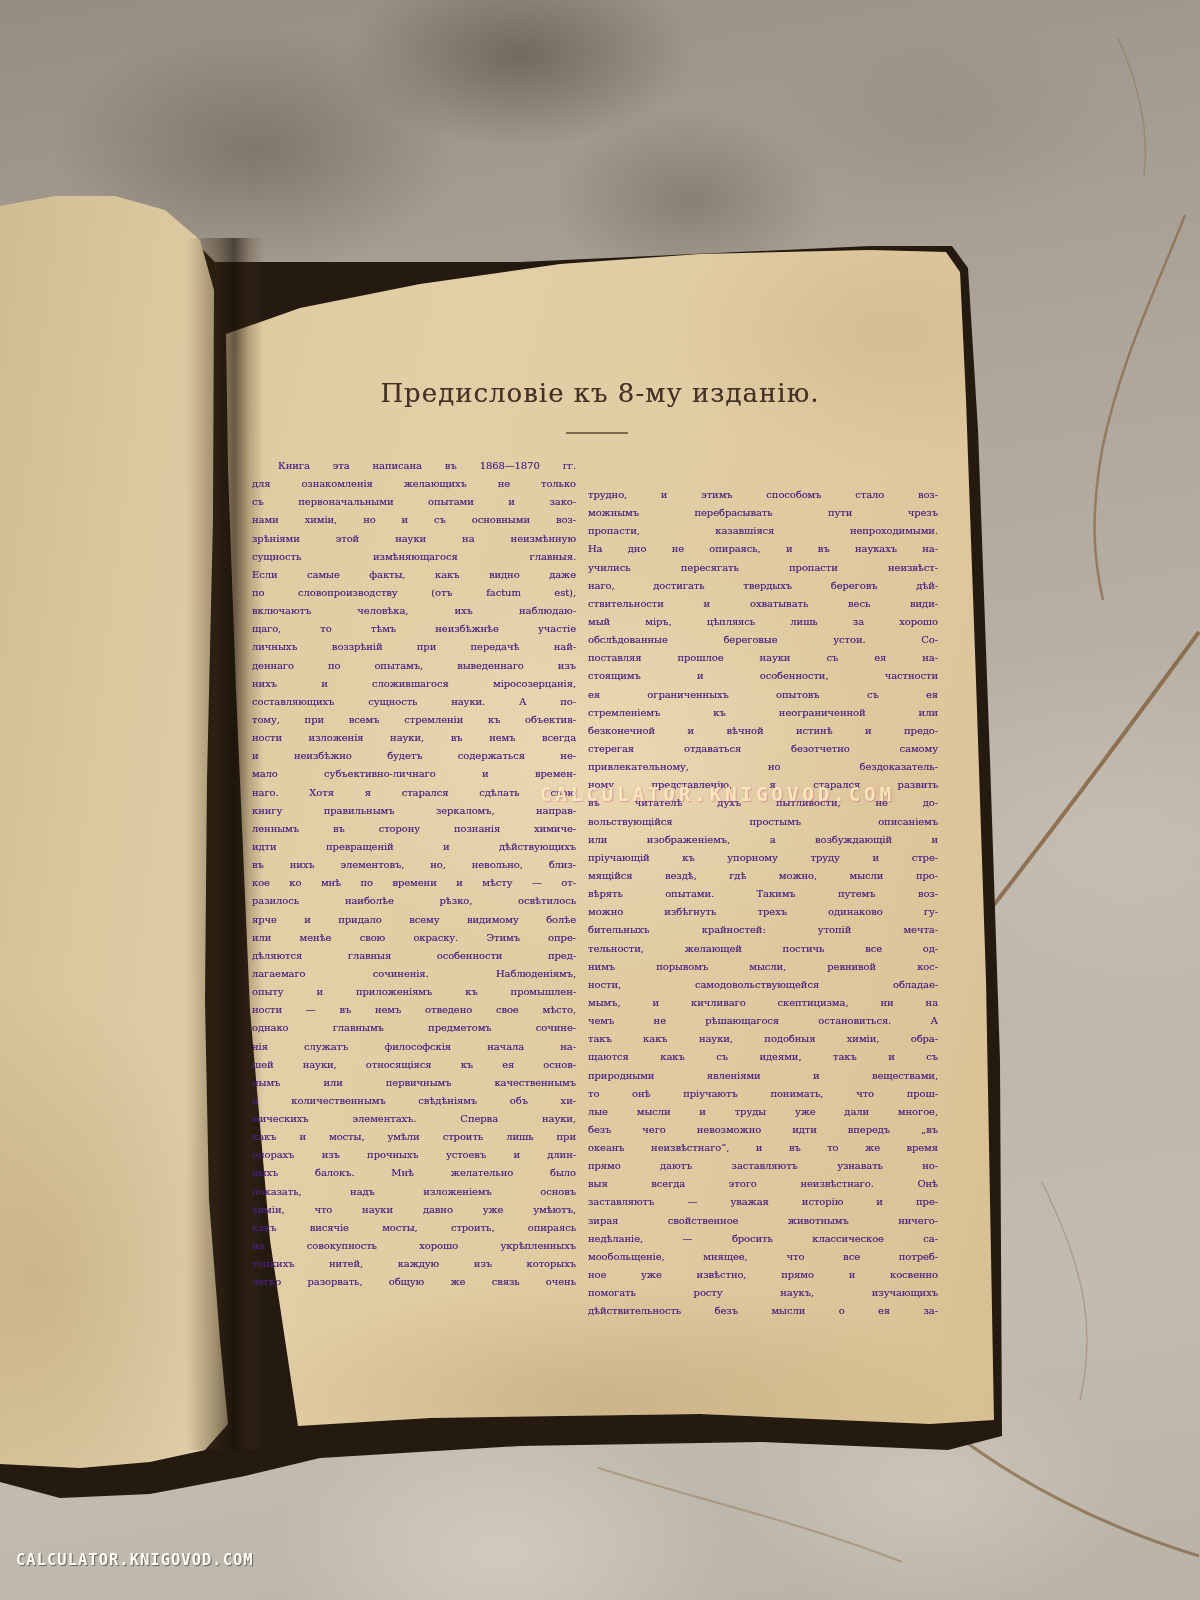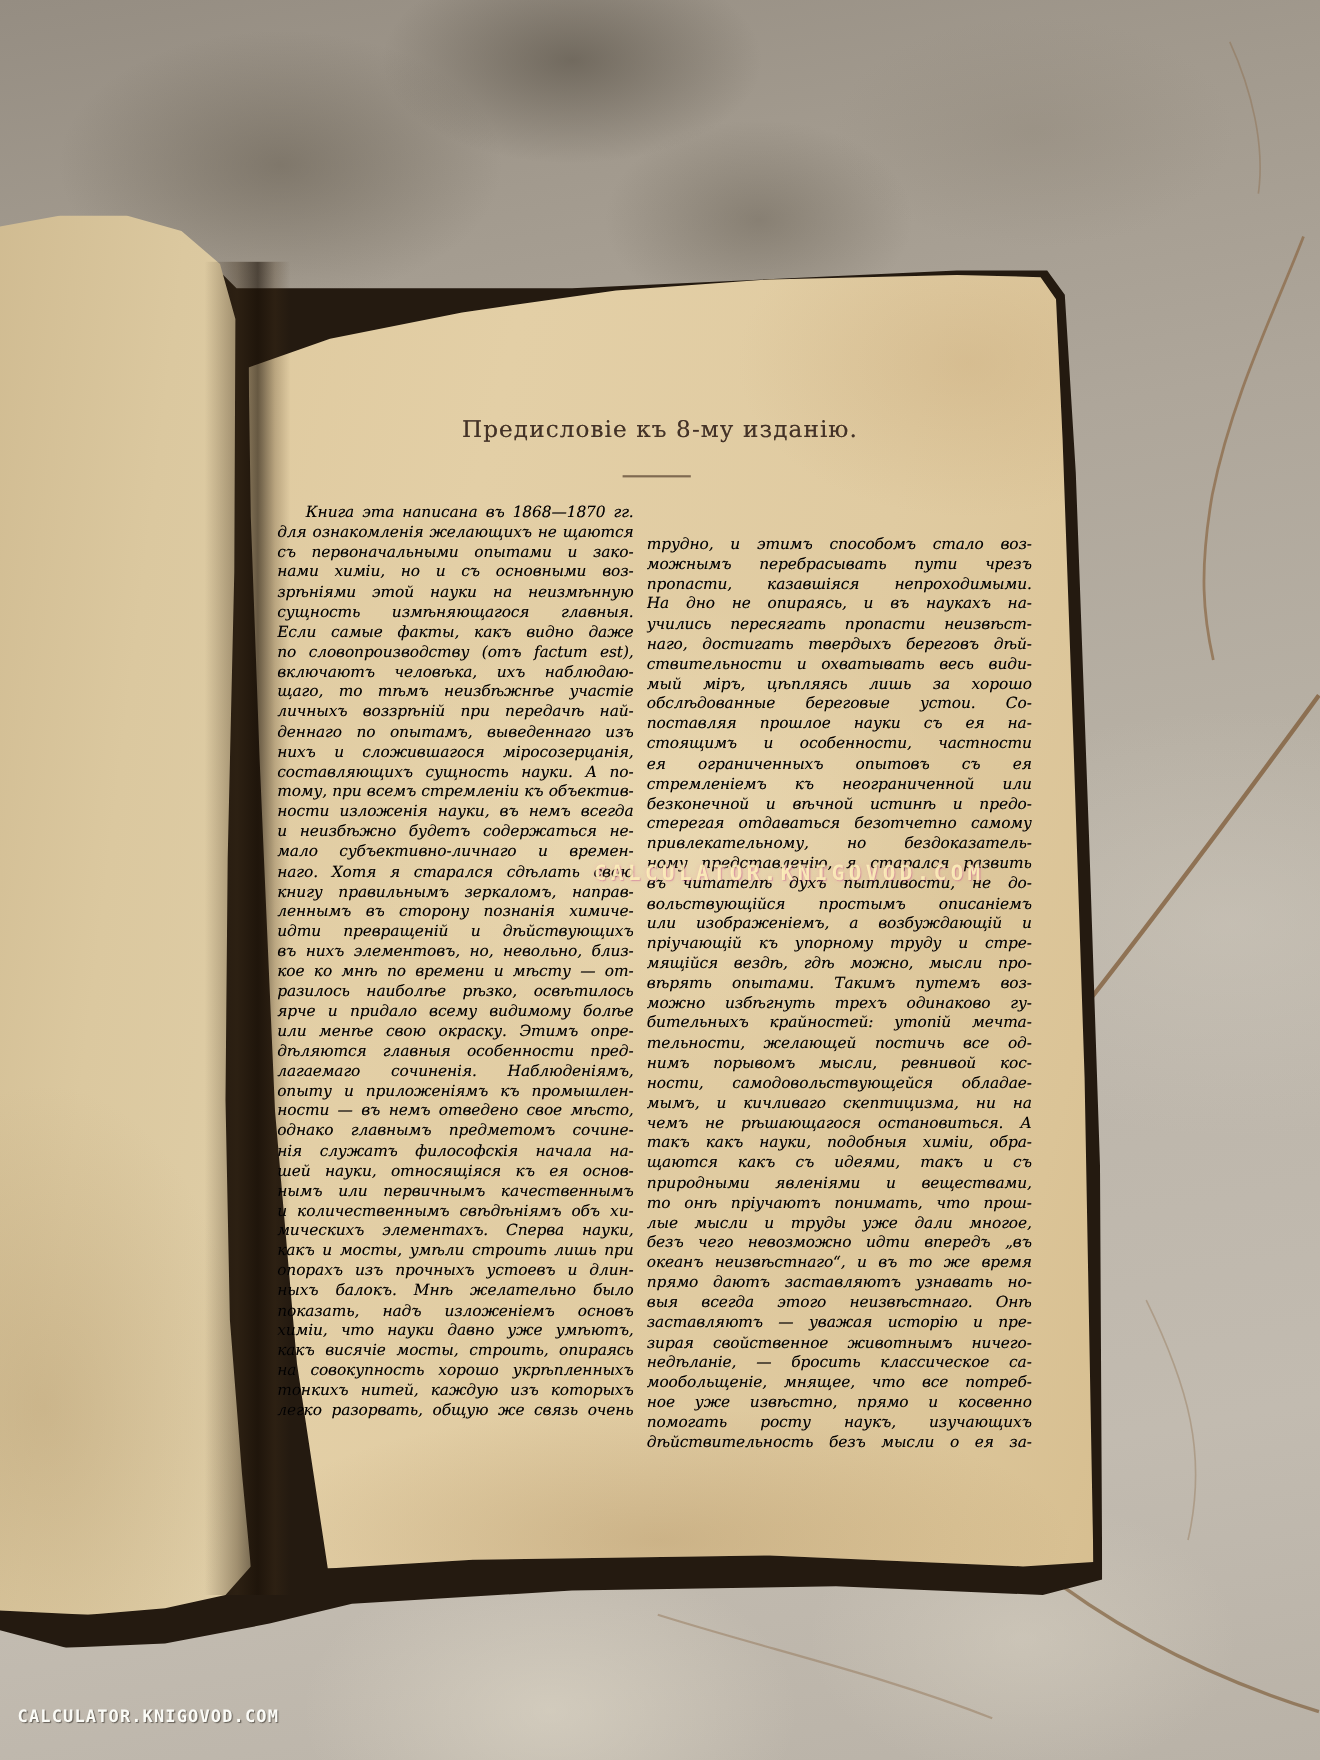--- a/index.html
+++ b/index.html
@@ -38,24 +38,24 @@
       430px 1418px,298px 1426px,270px 1240px,250px 1010px,236px 690px,228px 470px);
     background-image:
       radial-gradient(ellipse 420px 330px at 600px 760px, rgba(255,244,214,.30), transparent 65%),
       radial-gradient(ellipse 300px 200px at 880px 330px, rgba(196,164,117,.35), transparent 70%),
       radial-gradient(ellipse 500px 160px at 600px 1400px,rgba(158,124,78,.30), transparent 75%),
       linear-gradient(104deg,#c2a577 0%,#d2b98c 5%,#dec99e 15%,#e3cfa6 34%,#e0cba1 58%,#dbc497 76%,#d4bb8c 90%,#c6a97a 100%);}
   .gutter{position:absolute;left:186px;top:238px;width:78px;height:1212px;
     background:linear-gradient(to right,rgba(58,42,22,0) 0%,rgba(58,42,22,.38) 38%,rgba(28,18,8,.62) 62%,rgba(70,50,26,.25) 82%,rgba(70,50,26,0) 100%);}
   
   .title{position:absolute;left:240px;top:378px;width:720px;text-align:center;
-    font-size:21px;letter-spacing:1px;color:#433227;text-shadow:0 0 .6px rgba(67,50,39,.6);}
+    font-size:26px;letter-spacing:1px;color:#433227;text-shadow:0 0 .6px rgba(67,50,39,.6);}
   .divider{position:absolute;left:566px;top:432px;width:62px;height:2px;background:#5d4836;opacity:.75;}
-  .col{position:absolute;color:#000000;font-size:14px;letter-spacing:-.1px;
-    text-shadow:0 0 .5px rgba(67,51,42,.55);font-style:italic;}
+  .col{position:absolute;color:#4c1d95;font-size:10px;letter-spacing:-.1px;
+    text-shadow:0 0 .5px rgba(67,51,42,.55);}
   .col .line{height:18.15px;line-height:18.15px;overflow:hidden;
     text-align:justify;text-align-last:justify;text-justify:inter-word;white-space:normal;}
   .col-left{left:252px;top:457px;width:324px;}
   .col-right{left:588px;top:486px;width:350px;}
   .col-left .line:first-child{text-indent:26px;}
   
   .wm-center{position:absolute;left:540px;top:783px;
     font-family:"DejaVu Sans Mono","Liberation Mono",monospace;font-size:19px;font-weight:bold;
     letter-spacing:4px;color:rgba(255,248,188,.82);
     text-shadow:1px 1px 1px rgba(190,60,140,.35),0 0 4px rgba(255,120,180,.25);}
@@ -88,21 +88,21 @@
   <div class="page-main"></div>
 
   <div class="gutter"></div>
 
   <div class="title">Предисловіе къ 8-му изданію.</div>
 
   <div class="divider"></div>
 
   <div class="col col-left">
       <div class="line">Книга эта написана въ 1868—1870 гг.</div>
-      <div class="line">для ознакомленія желающихъ не щаются</div>
+      <div class="line">для ознакомленія желающихъ не только</div>
       <div class="line">съ первоначальными опытами и зако-</div>
       <div class="line">нами химіи, но и съ основными воз-</div>
       <div class="line">зрѣніями этой науки на неизмѣнную</div>
       <div class="line">сущность измѣняющагося главныя.</div>
       <div class="line">Если самые факты, какъ видно даже</div>
       <div class="line">по словопроизводству (отъ factum est),</div>
       <div class="line">включаютъ человѣка, ихъ наблюдаю-</div>
       <div class="line">щаго, то тѣмъ неизбѣжнѣе участіе</div>
       <div class="line">личныхъ воззрѣній при передачѣ най-</div>
       <div class="line">деннаго по опытамъ, выведеннаго изъ</div>

